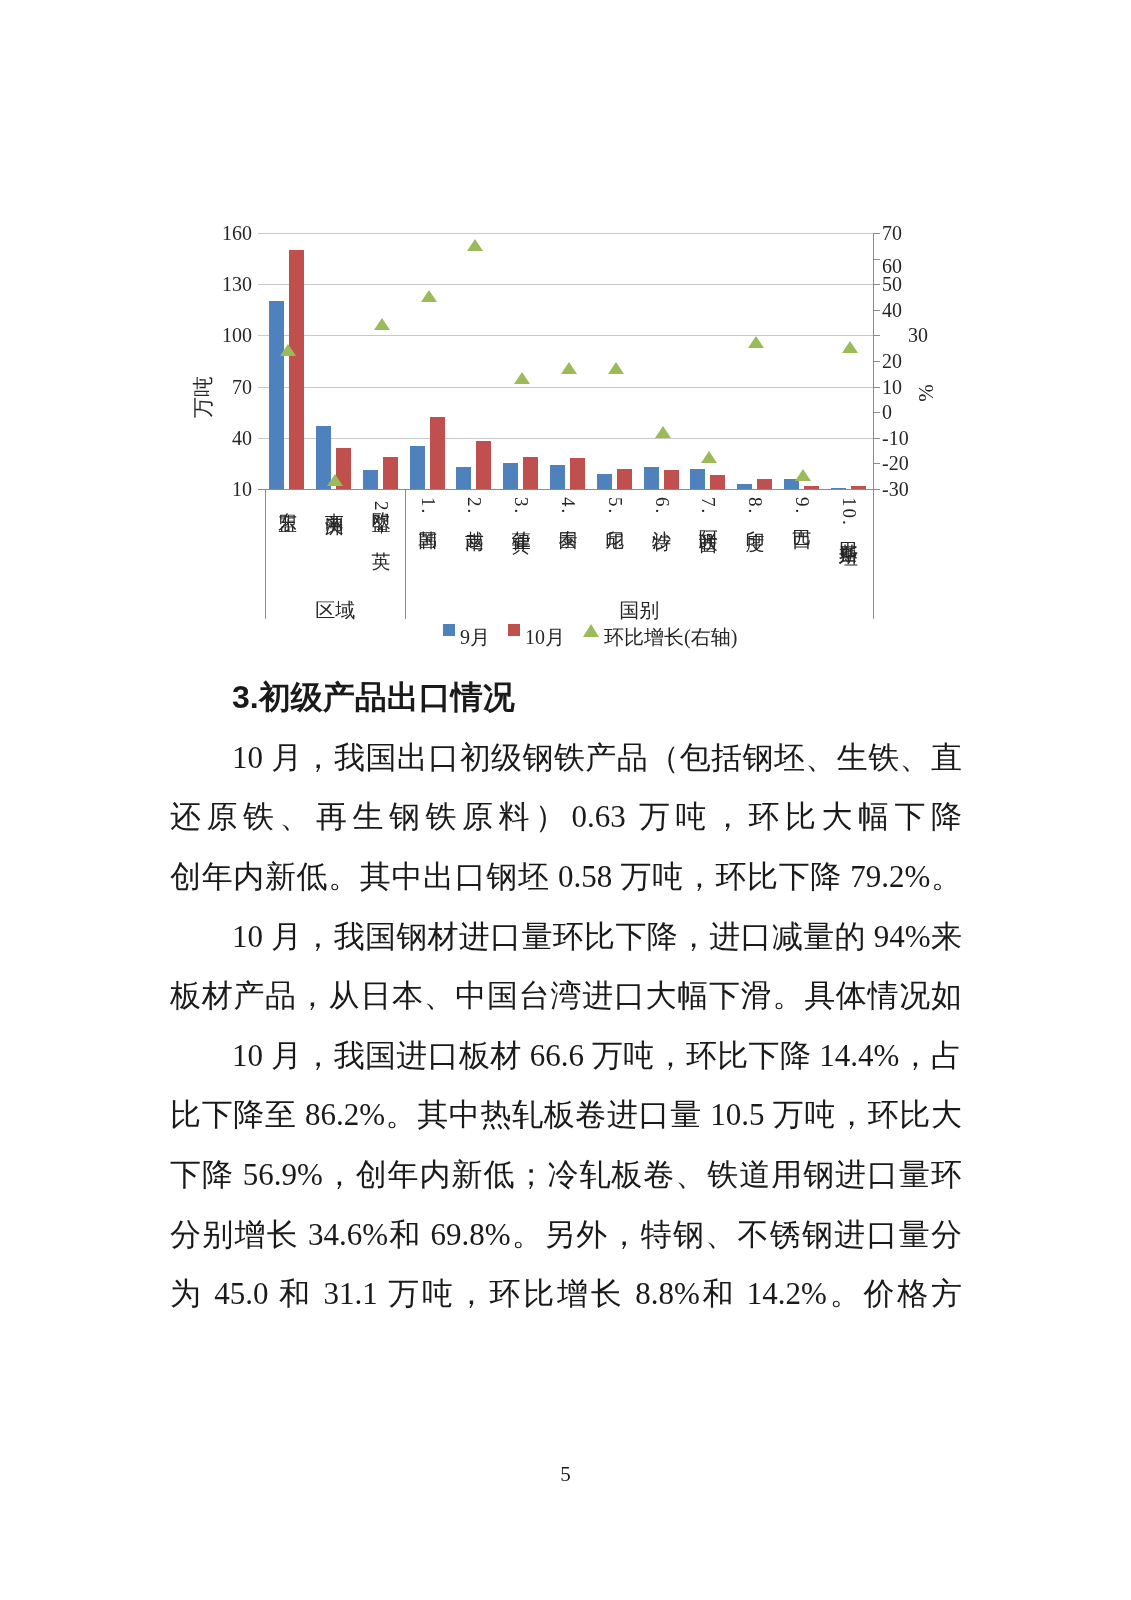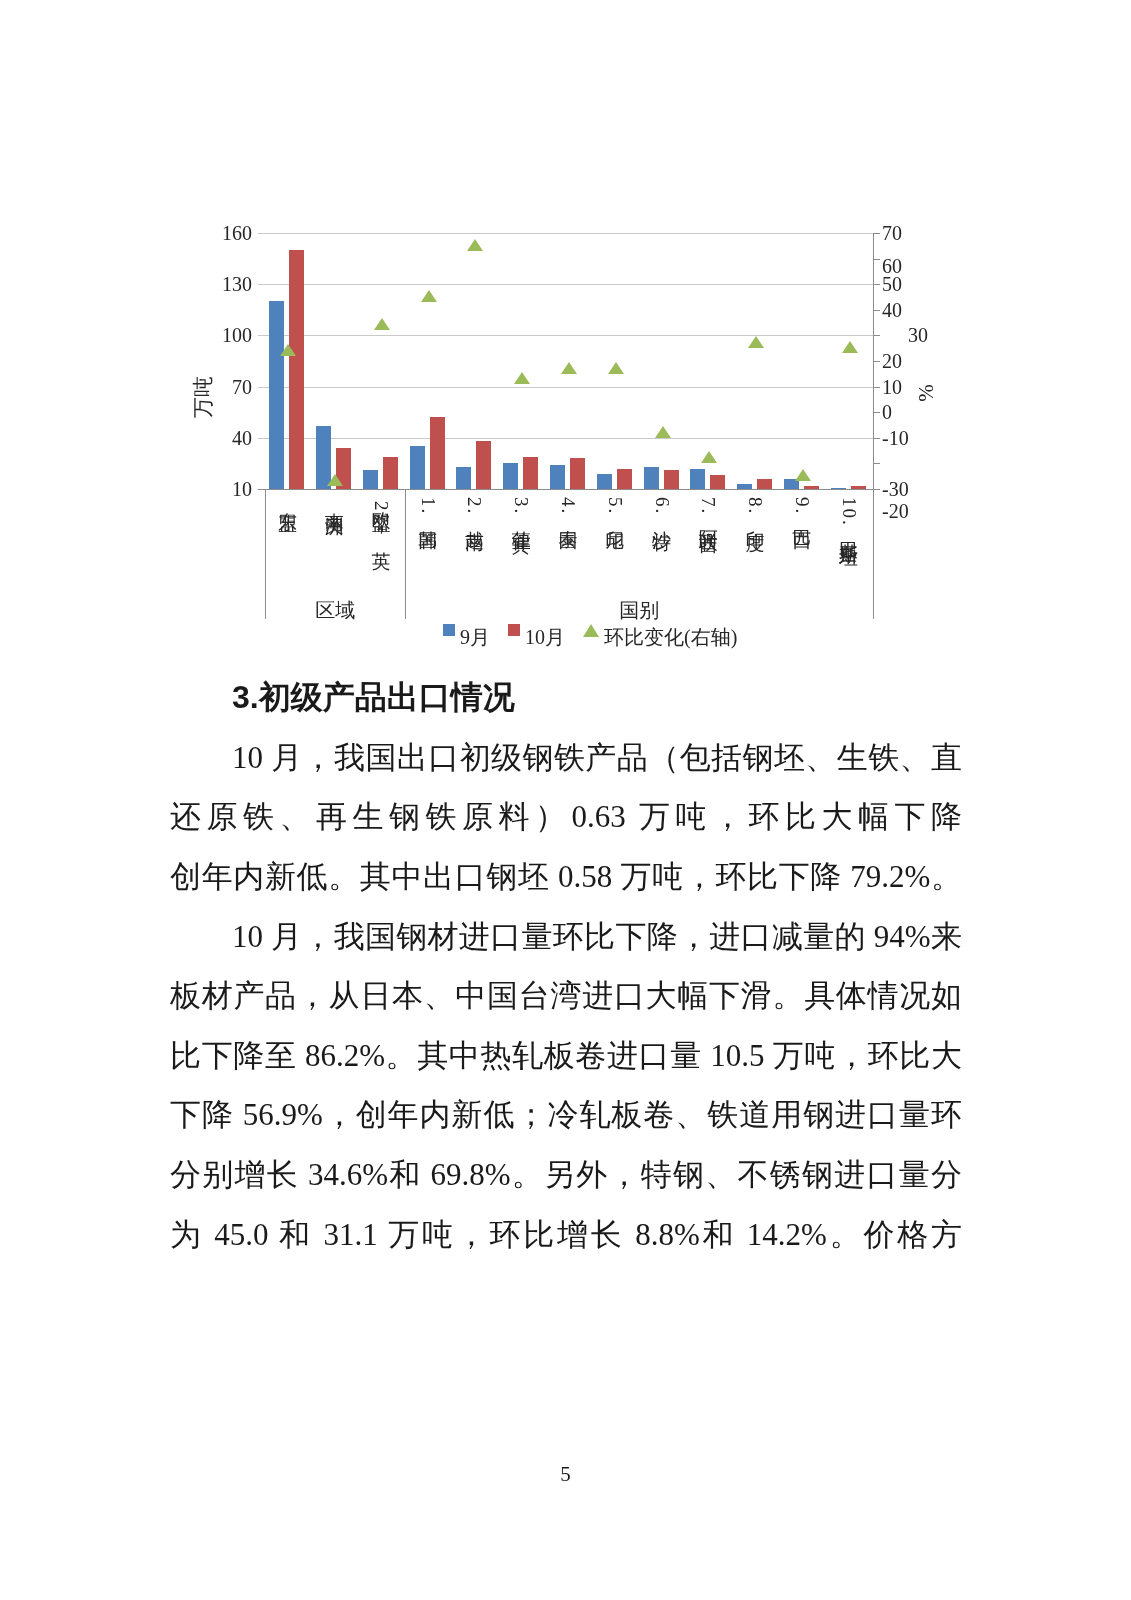--- a/index.html
+++ b/index.html
@@ -65,21 +65,21 @@
         <div class="legend-item">
           <span class="sw-square" style="background: rgb(79, 129, 189);"></span>
           <span>9月</span>
         </div>
         <div class="legend-item">
           <span class="sw-square" style="background: rgb(192, 80, 77);"></span>
           <span>10月</span>
         </div>
         <div class="legend-item">
           <span class="sw-tri" style="border-bottom-color: rgb(155, 187, 89);"></span>
-          <span>环比变化(右轴)</span>
+          <span>环比增长(右轴)</span>
         </div>
       </div>
   <div class="gridline" style="left: 258px; width: 616px; top: 437.8px;"></div>
       <div class="gridline" style="left: 258px; width: 616px; top: 386.6px;"></div>
       <div class="gridline" style="left: 258px; width: 616px; top: 335.4px;"></div>
       <div class="gridline" style="left: 258px; width: 616px; top: 284.2px;"></div>
       <div class="gridline" style="left: 258px; width: 616px; top: 233px;"></div>
       <div class="axis-line" style="left: 258px; width: 622px; top: 489px; height: 1px;"></div>
       <div class="axis-line" style="left: 873px; top: 233px; width: 1px; height: 257px;"></div>
       <div class="tickmark" style="left: 873px; width: 7px; height: 1px; top: 489px;"></div>
@@ -93,21 +93,21 @@
       <div class="tickmark" style="left: 873px; width: 7px; height: 1px; top: 284.2px;"></div>
       <div class="tickmark" style="left: 873px; width: 7px; height: 1px; top: 258.6px;"></div>
       <div class="tickmark" style="left: 873px; width: 7px; height: 1px; top: 233px;"></div>
       <div class="tick-label" style="left: 198px; width: 54px; top: 477px; text-align: right;">10</div>
       <div class="tick-label" style="left: 198px; width: 54px; top: 425.8px; text-align: right;">40</div>
       <div class="tick-label" style="left: 198px; width: 54px; top: 374.6px; text-align: right;">70</div>
       <div class="tick-label" style="left: 198px; width: 54px; top: 323.4px; text-align: right;">100</div>
       <div class="tick-label" style="left: 198px; width: 54px; top: 272.2px; text-align: right;">130</div>
       <div class="tick-label" style="left: 198px; width: 54px; top: 221px; text-align: right;">160</div>
       <div class="tick-label" style="left: 882px; top: 477px; text-align: right;">-30</div>
-      <div class="tick-label" style="left: 882px; top: 451.4px; margin-top: 48px;">-20</div>
+      <div class="tick-label" style="left: 882px; top: 451.4px;">-20</div>
       <div class="tick-label" style="left: 882px; top: 425.8px;">-10</div>
       <div class="tick-label" style="left: 882px; top: 400.2px;">0</div>
       <div class="tick-label" style="left: 882px; top: 374.6px;">10</div>
       <div class="tick-label" style="left: 882px; top: 349px;">20</div>
       <div class="tick-label" style="left: 882px; top: 323.4px; margin-left: 26px;">30</div>
       <div class="tick-label" style="left: 882px; top: 297.8px;">40</div>
       <div class="tick-label" style="left: 882px; top: 272.2px;">50</div>
       <div class="tick-label" style="left: 882px; top: 254px;">60</div>
       <div class="tick-label" style="left: 882px; top: 221px;">70</div>
       <div class="bar" style="left: 269.385px; width: 15px; top: 301.267px; height: 187.733px; background: rgb(79, 129, 189);"></div>
@@ -169,20 +169,21 @@
       <div class="group-label" style="left: 639.154px;">国别</div>
     </div>
 
   <div id="text-block">
       <div class="t-line heading">3.初级产品出口情况</div>
       <div class="t-line indent">10 月，我国出口初级钢铁产品（包括钢坯、生铁、直接</div>
       <div class="t-line">还原铁、再生钢铁原料）0.63 万吨，环比大幅下降 90.9%，</div>
       <div class="t-line">创年内新低。其中出口钢坯 0.58 万吨，环比下降 79.2%。</div>
       <div class="t-line indent">10 月，我国钢材进口量环比下降，进口减量的 94%来自</div>
       <div class="t-line">板材产品，从日本、中国台湾进口大幅下滑。具体情况如下：</div>
+      <div class="t-line indent">10 月，我国进口板材 66.6 万吨，环比下降 14.4%，占</div>
       <div class="t-line">比下降至 86.2%。其中热轧板卷进口量 10.5 万吨，环比大幅</div>
       <div class="t-line">下降 56.9%，创年内新低；冷轧板卷、铁道用钢进口量环比</div>
       <div class="t-line">分别增长 34.6%和 69.8%。另外，特钢、不锈钢进口量分别</div>
       <div class="t-line">为 45.0 和 31.1 万吨，环比增长 8.8%和 14.2%。价格方面，</div>
     </div>
 
   <div class="page-number">5</div>
 </div>
 
 </body></html>

